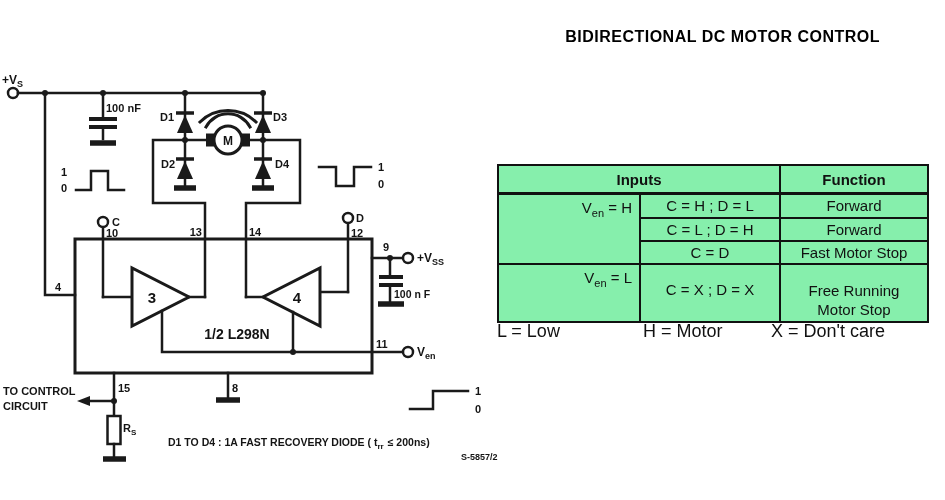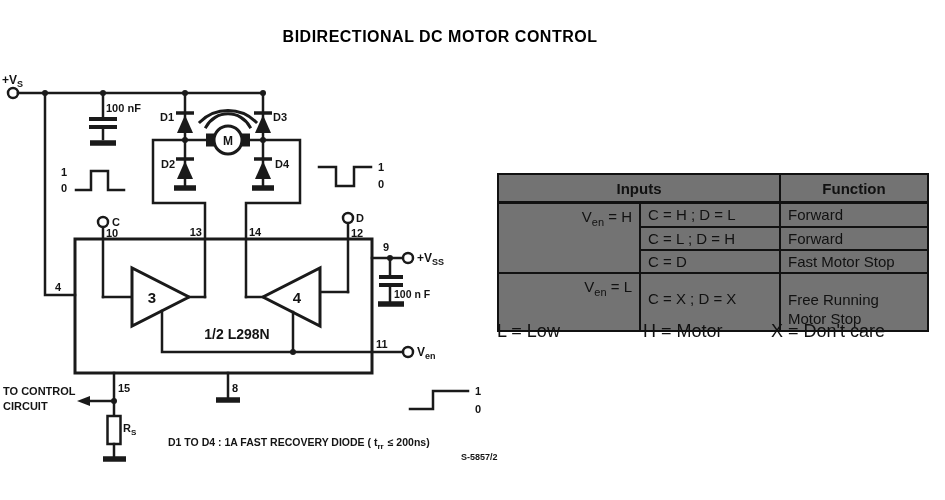--- a/index.html
+++ b/index.html
@@ -1,35 +1,35 @@
 <!DOCTYPE html>
 <html><head>
 <meta charset="utf-8">
 <style>
   html,body{margin:0;padding:0;background:#fff;}
   #stage{position:relative;width:945px;height:500px;background:#fff;overflow:hidden;
          font-family:"Liberation Sans",sans-serif;color:#111;}
-  #title{position:absolute;left:0;top:28px;width:880px;text-align:center;
+  #title{position:absolute;left:0;top:28px;width:880px;text-align:right;
          font-size:16px;font-weight:bold;letter-spacing:.5px;color:#000;}
   svg text{fill:#141414;font-family:"Liberation Sans",sans-serif;font-weight:bold;}
   .s8{font-size:8px}.s9{font-size:9px}.s10{font-size:10.5px}.s11{font-size:11px}
   .s12{font-size:12px}.s14{font-size:14px}.s15{font-size:15px}
   .mid{text-anchor:middle}.end{text-anchor:end}
   .w{stroke:#1a1a1a;stroke-width:2.5;fill:none;stroke-linecap:square;stroke-linejoin:miter}
   .w3{stroke:#1a1a1a;stroke-width:3;fill:none;stroke-linecap:square}
   .cbar{stroke:#1a1a1a;stroke-width:4;stroke-linecap:butt}
   .dbar{stroke:#1a1a1a;stroke-width:3.5;stroke-linecap:butt}
   .gndb{stroke:#1a1a1a;stroke-width:5.5;stroke-linecap:butt}
   .blk{fill:#1a1a1a;stroke:none}
   .term{fill:#fff;stroke:#1a1a1a;stroke-width:2.5}
   .white{fill:#fff}
   
-  table.truth{position:absolute;left:497px;top:173px;border-collapse:collapse;
-      table-layout:fixed;font-size:15px;color:#111;background:#737373;}
-  .truth th,.truth td{border:2px solid #111;padding:2px 7px;overflow:hidden;}
+  table.truth{position:absolute;left:497px;top:164px;border-collapse:collapse;
+      table-layout:fixed;font-size:15px;color:#111;background:#86efac;}
+  .truth th,.truth td{border:2px solid #111;padding:2px 7px;overflow:hidden;text-align:center;}
   .truth th{font-weight:bold;font-size:15px;height:22px;border-bottom-width:3px;text-align:center;}
   .truth td{font-weight:normal;}
   .truth td.ven{text-align:right;vertical-align:top;padding-top:4px;}
   .truth sub{font-size:11px;}
   .r1{height:24px}.r2{height:22px}.r3{height:21px}.r4{height:42px}
   .truth td.fn span.wrapbox{display:inline-block;width:100px;line-height:19px;}
   .truth td.top{vertical-align:top;padding-top:16px;}
   #legend{position:absolute;left:497px;top:321px;width:440px;height:20px;font-size:18px;color:#111;}
   #legend span{position:absolute;top:0;white-space:nowrap;}
   #legend .l1{left:0}#legend .l2{left:146px}#legend .l3{left:274px}

